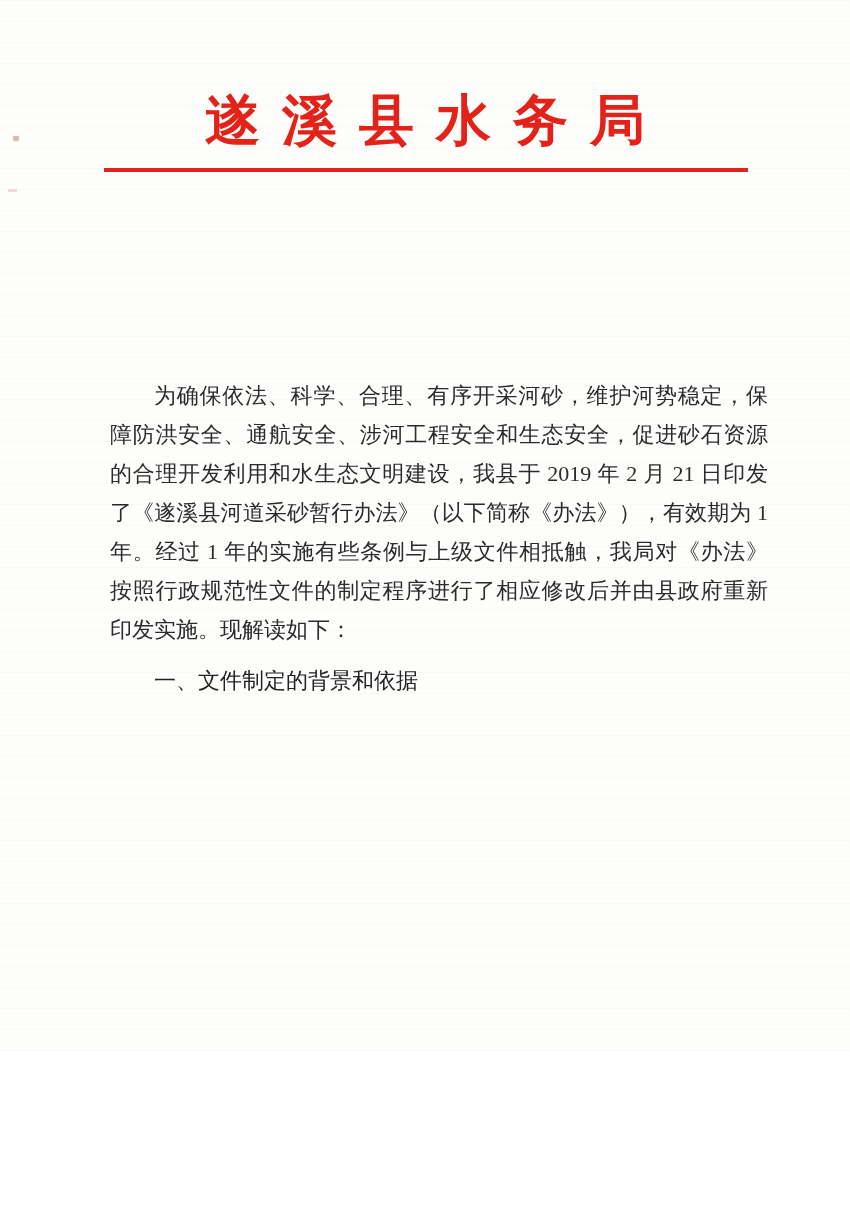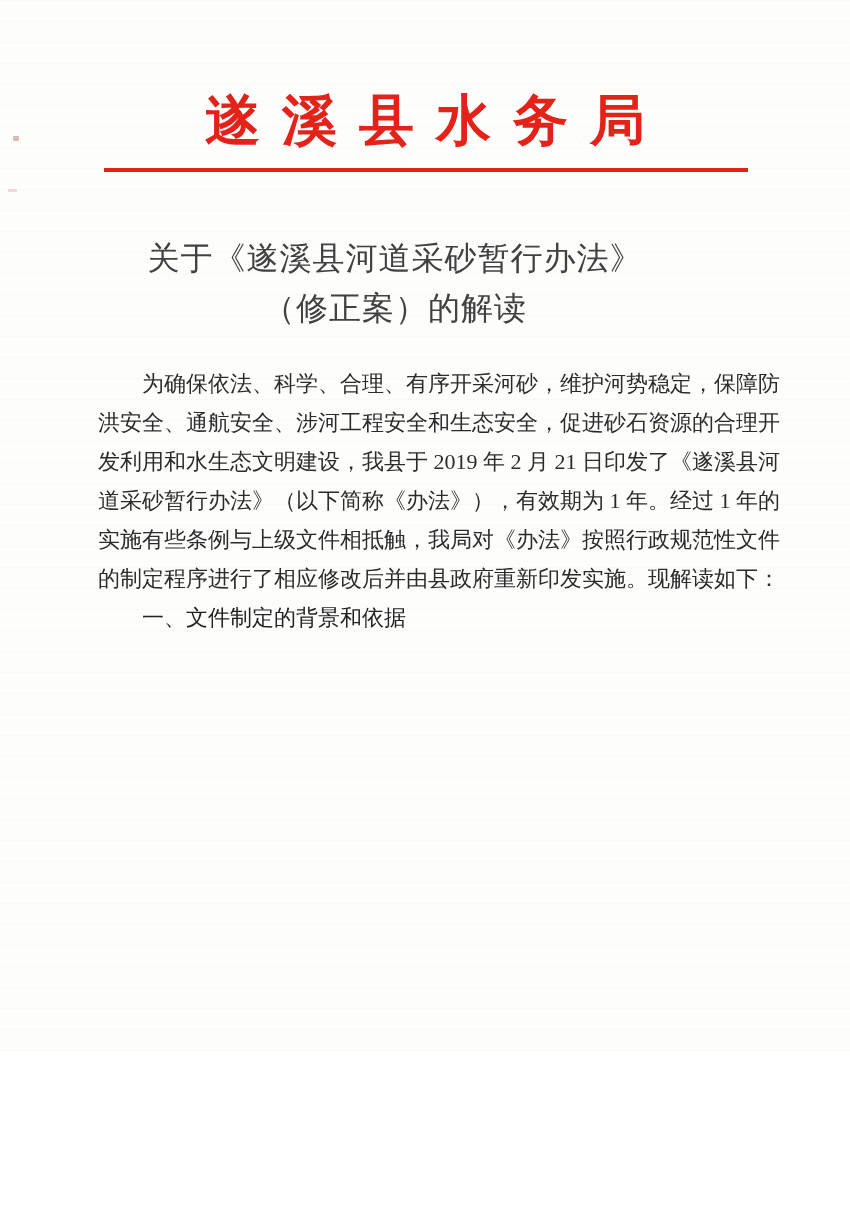--- a/index.html
+++ b/index.html
@@ -38,21 +38,21 @@
     color:var(--title-ink);
     font-size:32px;font-weight:400;line-height:50px;
     letter-spacing:1px;
   }
   .body-text{
     position:absolute;top:364px;left:98px;width:682px;
     color:var(--body-ink);
     font-size:22px;line-height:39px;
     text-align:justify;
   }
-  .body-text p{margin:0;text-indent:2em;}
+  .body-text p{margin:12px;text-indent:2em;}
   .body-text p.heading{font-weight:400;color:#222222;}
   .page-number{
     position:absolute;top:1050px;right:128px;
     color:#3a3a3a;font-size:20px;letter-spacing:5px;
     font-family:"Liberation Mono","DejaVu Sans Mono",monospace;
   }
   .speck{position:absolute;border-radius:1px;}
   .speck-1{top:136px;left:13px;width:6px;height:5px;background:#ddb9b6;}
   .speck-2{top:189px;left:8px;width:9px;height:3px;background:#e7dad8;}
   .speck-3{top:1137px;left:731px;width:4px;height:4px;background:#ecc4c0;}
@@ -60,22 +60,21 @@
 </head>
 <body>
 
 <div class="page">
 
   <div class="agency">遂溪县水务局</div>
 
   <div class="rule rule-top"></div>
 
   <h1 class="doc-title">
-    <span>关于《遂溪县河道采砂暂行办法》</span><br>
-    <span>（修正案）的解读</span>
+    <br>
   </h1>
 
   <main class="body-text">
     <p class="para">为确保依法、科学、合理、有序开采河砂，维护河势稳定，保障防洪安全、通航安全、涉河工程安全和生态安全，促进砂石资源的合理开发利用和水生态文明建设，我县于 2019 年 2 月 21 日印发了《遂溪县河道采砂暂行办法》（以下简称《办法》），有效期为 1 年。经过 1 年的实施有些条例与上级文件相抵触，我局对《办法》按照行政规范性文件的制定程序进行了相应修改后并由县政府重新印发实施。现解读如下：</p>
     <p class="heading">一、文件制定的背景和依据</p>
   </main>
 
   <div class="page-number">- 1 -</div>
 
   <div class="rule rule-bottom"></div>

